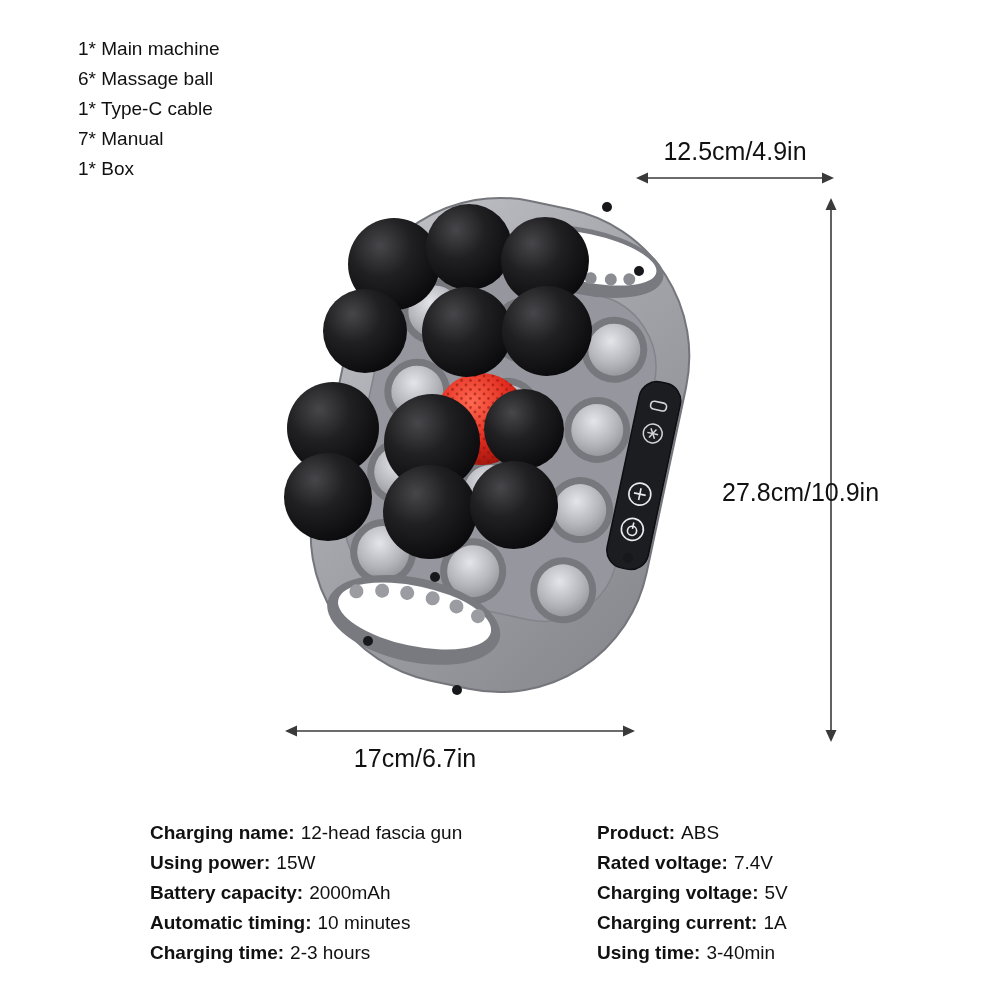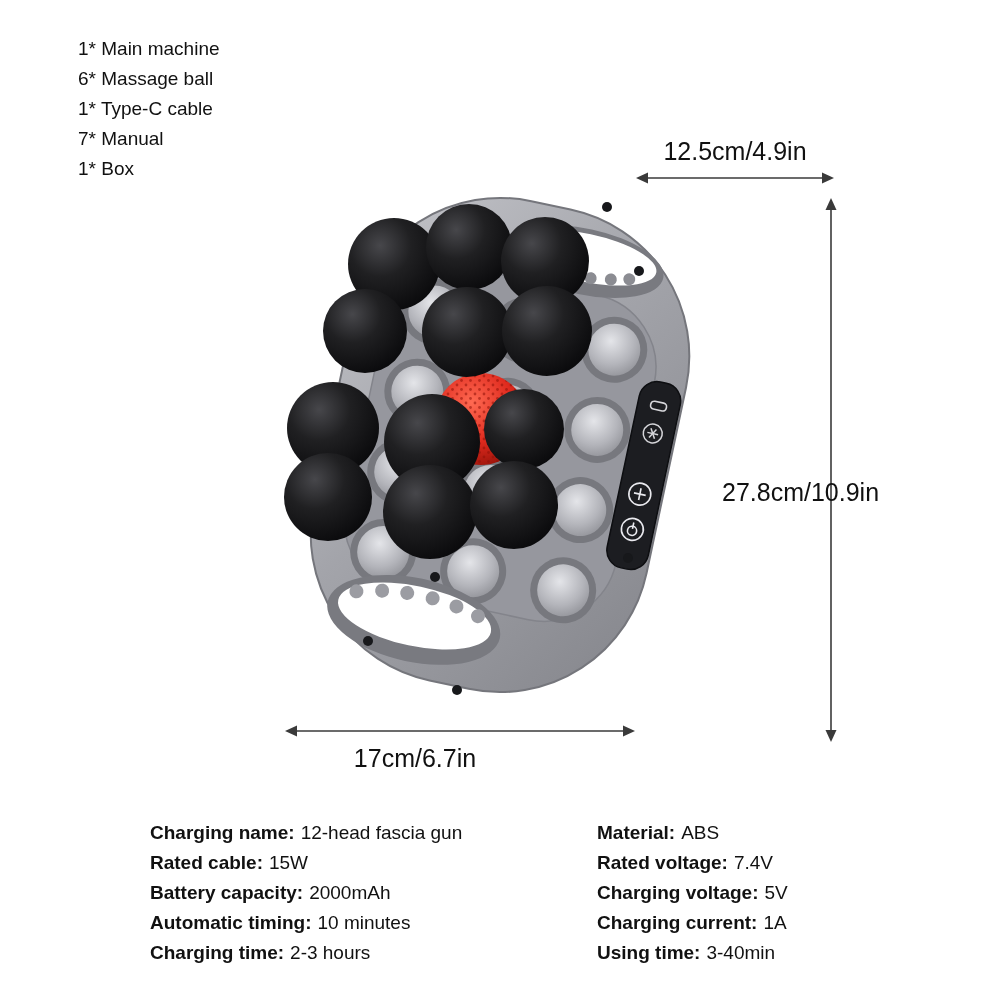--- a/index.html
+++ b/index.html
@@ -211,36 +211,36 @@
 
   <div class="dim dim-top">12.5cm/4.9in</div>
   <div class="dim dim-right">27.8cm/10.9in</div>
   <div class="dim dim-bottom">17cm/6.7in</div>
 
   <div class="specs specs-left">
     <div class="spec-row">
       <span class="spec-label">Charging name:</span><span class="spec-value">12-head fascia gun</span>
     </div>
     <div class="spec-row">
-      <span class="spec-label">Rated cable:</span><span class="spec-value">15W</span>
+      <span class="spec-label">Using power:</span><span class="spec-value">15W</span>
     </div>
     <div class="spec-row">
       <span class="spec-label">Battery capacity:</span><span class="spec-value">2000mAh</span>
     </div>
     <div class="spec-row">
       <span class="spec-label">Automatic timing:</span><span class="spec-value">10 minutes</span>
     </div>
     <div class="spec-row">
       <span class="spec-label">Charging time:</span><span class="spec-value">2-3 hours</span>
     </div>
   </div>
 
   <div class="specs specs-right">
     <div class="spec-row">
-      <span class="spec-label">Material:</span><span class="spec-value">ABS</span>
+      <span class="spec-label">Product:</span><span class="spec-value">ABS</span>
     </div>
     <div class="spec-row">
       <span class="spec-label">Rated voltage:</span><span class="spec-value">7.4V</span>
     </div>
     <div class="spec-row">
       <span class="spec-label">Charging voltage:</span><span class="spec-value">5V</span>
     </div>
     <div class="spec-row">
       <span class="spec-label">Charging current:</span><span class="spec-value">1A</span>
     </div>

